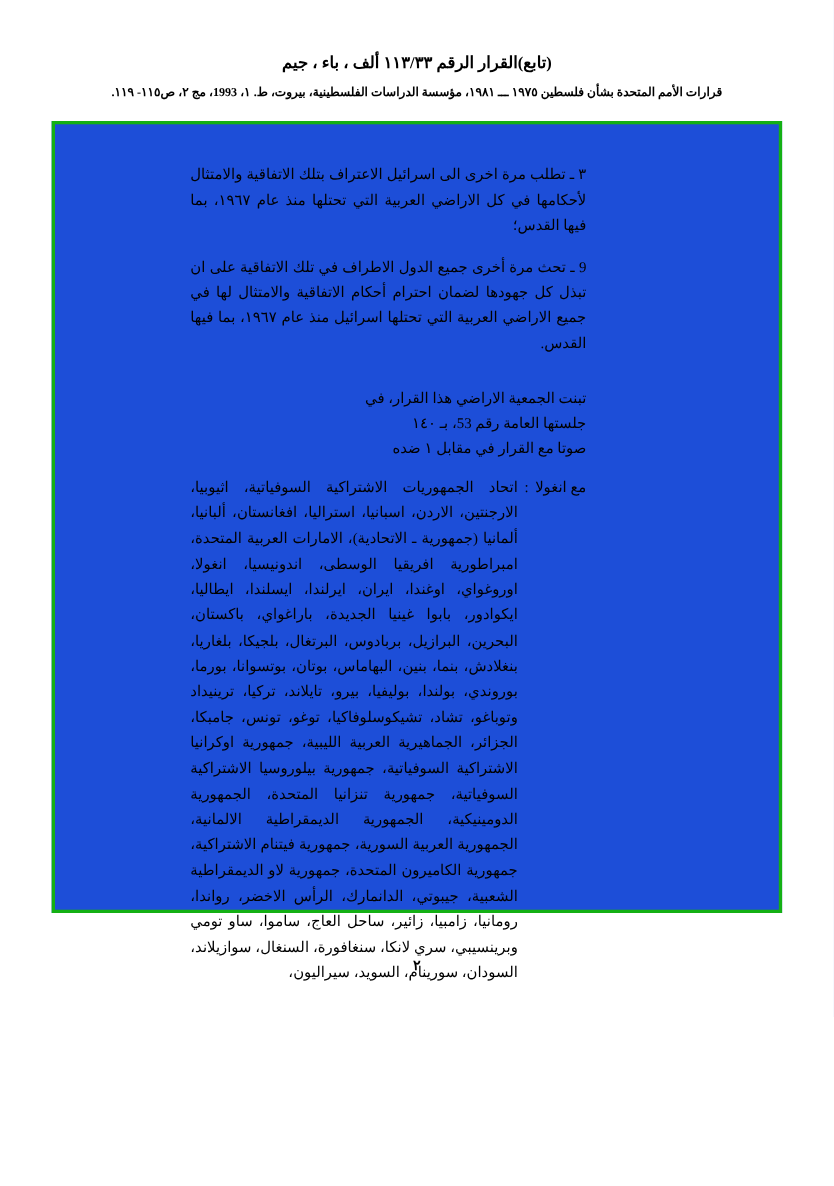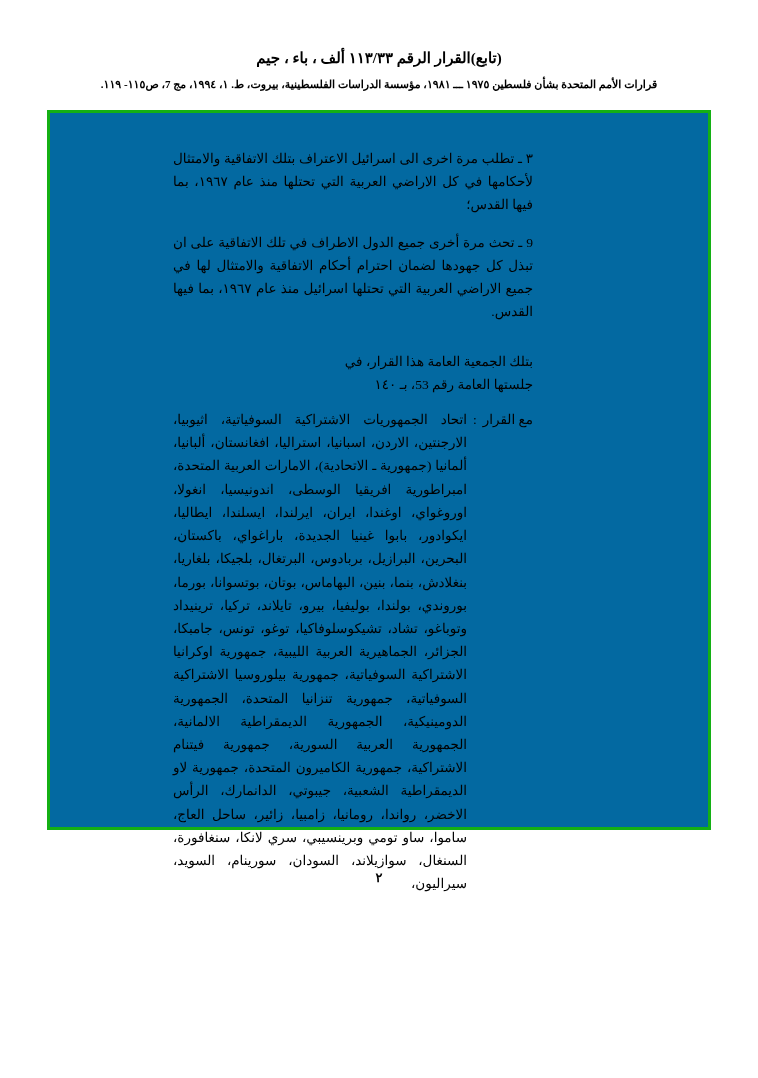--- a/index.html
+++ b/index.html
@@ -38,21 +38,21 @@
     line-height: 1.4;
   }
   .frame {
     position: absolute;
     top: 110px;
     right: 47px;
     left: 47px;
     bottom: 118px;
     border: 3px solid #14b014;
     box-sizing: border-box;
-    background: #0369a1;
+    background: #1d4ed8;
   }
   .content {
     position: absolute;
     top: 34px;
     right: 175px;
     width: 360px;
     font-size: 13.5px;
     line-height: 1.72;
     text-align: justify;
     text-justify: inter-word;
@@ -101,36 +101,37 @@
     font-weight: bold;
   }
 </style>
 </head>
 <body>
 
 <div class="page">
 
   <div class="header">
     <div class="header-title">(تابع)القرار الرقم ١١٣/٣٣ ألف ، باء ، جيم</div>
-    <div class="header-sub">قرارات الأمم المتحدة بشأن فلسطين ١٩٧٥ ـــ ١٩٨١، مؤسسة الدراسات الفلسطينية، بيروت، ط. ١، ١٩٩٤، مج 7، ص١١٥- ١١٩.</div>
+    <div class="header-sub">قرارات الأمم المتحدة بشأن فلسطين ١٩٧٥ ـــ ١٩٨١، مؤسسة الدراسات الفلسطينية، بيروت، ط. ١، 1993، مج ٢، ص١١٥- ١١٩.</div>
   </div>
 
   <div class="frame">
     <div class="content">
 
       <p class="para">٣ ـ تطلب مرة اخرى الى اسرائيل الاعتراف بتلك الاتفاقية والامتثال لأحكامها في كل الاراضي العربية التي تحتلها منذ عام ١٩٦٧، بما فيها القدس؛</p>
       <p class="para">9 ـ تحث مرة أخرى جميع الدول الاطراف في تلك الاتفاقية على ان تبذل كل جهودها لضمان احترام أحكام الاتفاقية والامتثال لها في جميع الاراضي العربية التي تحتلها اسرائيل منذ عام ١٩٦٧، بما فيها القدس.</p>
 
       <div class="block-votes">
-        <p class="vline">بتلك الجمعية العامة هذا القرار، في</p>
+        <p class="vline">تبنت الجمعية الاراضي هذا القرار، في</p>
         <p class="vline">جلستها العامة رقم 53، بـ ١٤٠</p>
+        <p class="vline">صوتا مع القرار في مقابل ١ ضده</p>
       </div>
 
       <div class="results">
-        <div class="results-label">مع القرار</div>
+        <div class="results-label">مع انغولا</div>
         <div class="results-colon">:</div>
         <div class="results-body">اتحاد الجمهوريات الاشتراكية السوفياتية، اثيوبيا، الارجنتين، الاردن، اسبانيا، استراليا، افغانستان، ألبانيا، ألمانيا (جمهورية ـ الاتحادية)، الامارات العربية المتحدة، امبراطورية افريقيا الوسطى، اندونيسيا، انغولا، اوروغواي، اوغندا، ايران، ايرلندا، ايسلندا، ايطاليا، ايكوادور، بابوا غينيا الجديدة، باراغواي، باكستان، البحرين، البرازيل، بربادوس، البرتغال، بلجيكا، بلغاريا، بنغلادش، بنما، بنين، البهاماس، بوتان، بوتسوانا، بورما، بوروندي، بولندا، بوليفيا، بيرو، تايلاند، تركيا، ترينيداد وتوباغو، تشاد، تشيكوسلوفاكيا، توغو، تونس، جامبكا، الجزائر، الجماهيرية العربية الليبية، جمهورية اوكرانيا الاشتراكية السوفياتية، جمهورية بيلوروسيا الاشتراكية السوفياتية، جمهورية تنزانيا المتحدة، الجمهورية الدومينيكية، الجمهورية الديمقراطية الالمانية، الجمهورية العربية السورية، جمهورية فيتنام الاشتراكية، جمهورية الكاميرون المتحدة، جمهورية لاو الديمقراطية الشعبية، جيبوتي، الدانمارك، الرأس الاخضر، رواندا، رومانيا، زامبيا، زائير، ساحل العاج، ساموا، ساو تومي وبرينسيبي، سري لانكا، سنغافورة، السنغال، سوازيلاند، السودان، سورينام، السويد، سيراليون،</div>
       </div>
 
     </div>
   </div>
 
   <div class="page-number">٢</div>
 
 </div>

